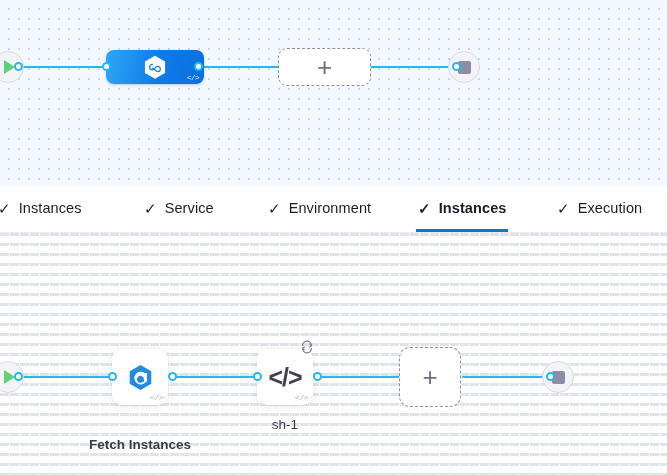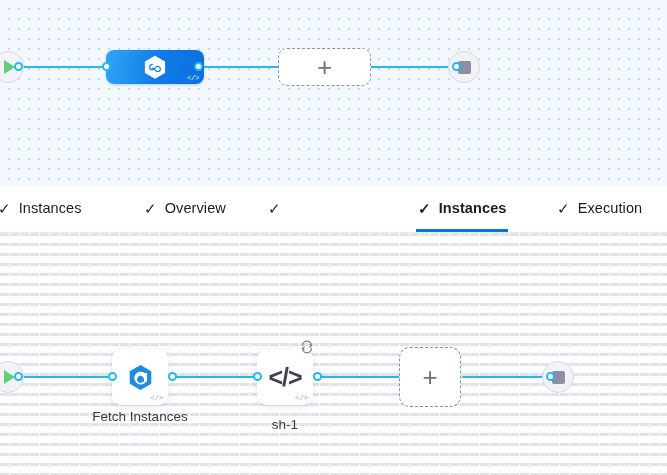--- a/index.html
+++ b/index.html
@@ -166,24 +166,25 @@
     <div class="port" style="left:452px; top:62px;"></div>
   </div>
 
   <div class="tabbar">
     <div class="tab" style="left:-4px;">
       <span class="tick">✓</span>
       <span>Instances</span>
     </div>
     <div class="tab" style="left:142px;">
       <span class="tick">✓</span>
-      <span>Overview</span>
+      <span>Service</span>
     </div>
     <div class="tab" style="left:266px;">
       <span class="tick">✓</span>
+      <span>Environment</span>
     </div>
     <div class="tab active" style="left:416px;">
       <span class="tick">✓</span>
       <span>Instances</span>
     </div>
     <div class="tab" style="left:555px;">
       <span class="tick">✓</span>
       <span>Execution</span>
     </div>
   </div>
@@ -202,21 +203,21 @@
 
     <div class="step-node" style="left:112px; top:116px;">
       <svg width="27" height="27" viewBox="0 0 26 26">
         <path d="M13 1 L23.4 7 V19 L13 25 L2.6 19 V7 Z" fill="#1f8ce0"></path>
         <path d="M17 8.6 a6.2 6.2 0 1 0 1.3 8.6 l-3.0 0 a3.3 3.3 0 1 1 -0.4 -5.1 c1.3 0.9 1.5 2.3 1.5 3.6 l0 1.5 l2.9 0 l0 -8.6 z" fill="#ffffff"></path>
       </svg>
       <span class="code-badge-dark">&lt;/&gt;</span>
     </div>
     <div class="port" style="left:108px; top:139px;"></div>
     <div class="port" style="left:168px; top:139px;"></div>
-    <div class="node-label" style="left:60px; top:176px; width:160px;">Fetch Instances</div>
+    <div class="node-label" style="left:60px; top:204px; width:160px;font-weight:bold;">Fetch Instances</div>
 
     <div class="step-node" style="left:257px; top:116px;">
       <svg class="loop-badge" viewBox="0 0 20 20">
         <path d="M4.5 8.2 a5.5 5.5 0 0 1 11 0" fill="none" stroke="#7b7d8c" stroke-width="1.5" stroke-linecap="round"></path>
         <path d="M15.5 11.8 a5.5 5.5 0 0 1 -11 0" fill="none" stroke="#7b7d8c" stroke-width="1.5" stroke-linecap="round"></path>
         <path d="M13.5 6.4 L15.7 8.3 L13.4 10" fill="none" stroke="#7b7d8c" stroke-width="1.5" stroke-linecap="round" stroke-linejoin="round"></path>
         <path d="M6.4 13.6 L4.3 11.7 L6.6 10" fill="none" stroke="#7b7d8c" stroke-width="1.5" stroke-linecap="round" stroke-linejoin="round"></path>
       </svg>
       <span class="shell-glyph">&lt;/&gt;</span>
       <span class="code-badge-dark">&lt;/&gt;</span>

